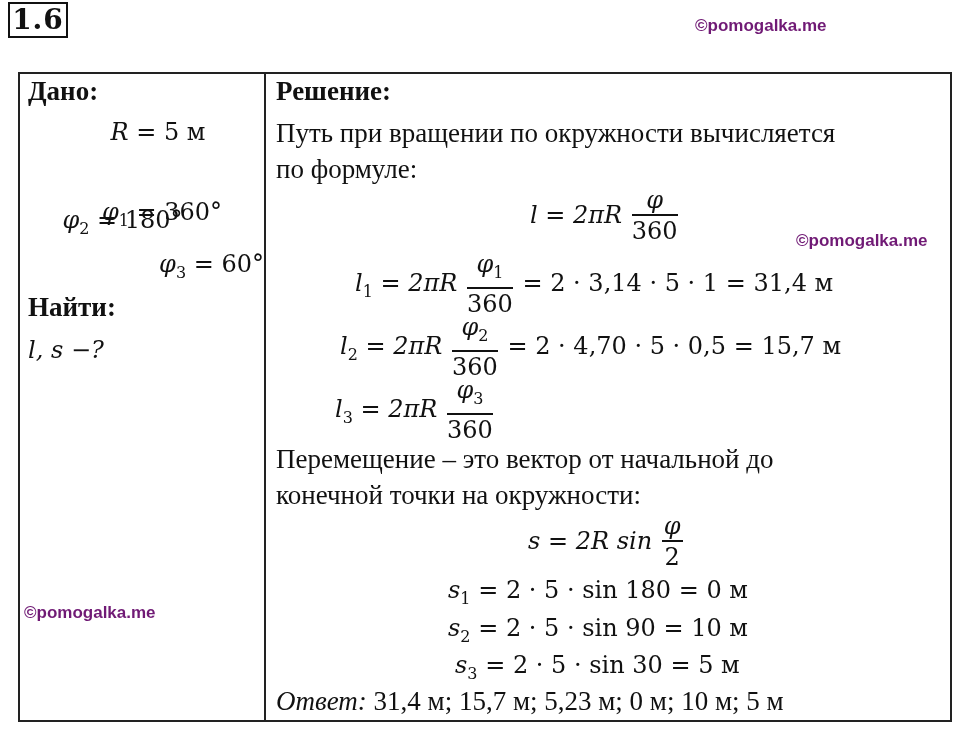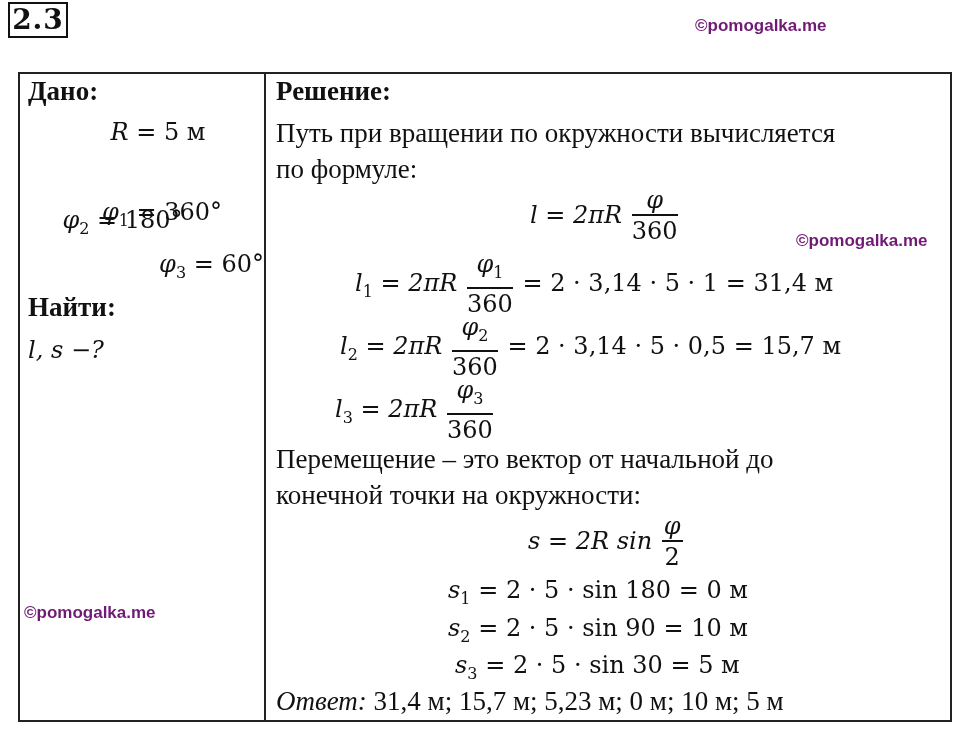--- a/index.html
+++ b/index.html
@@ -18,21 +18,21 @@
   .center { text-align:center; }
   sub { font-size:16px; vertical-align:-6px; font-style:normal; }
   .frac { display:inline-block; vertical-align:middle; text-align:center; margin:0 2px; }
   .frac .n { display:block; border-bottom:2px solid #111; padding:0 2px; line-height:28px; }
   .frac .d { display:block; line-height:30px; }
   .ans-label { font-weight:normal; font-style:italic;text-align:right; }
 </style>
 </head>
 <body>
 
-<div class="abs num-box">2.3</div>
+<div class="abs num-box">1.6</div>
 <div class="abs wm" style="left:695px;top:16px;">©pomogalka.me</div>
 
 <div class="abs table"></div>
 <div class="abs divider"></div>
 
 <div class="abs hdr" style="left:28px;top:76px;">Дано:</div>
 <div class="abs math center" style="left:20px;top:118px;width:244px;padding-left:16px;">
   <span class="it">R</span><sub></sub> <span>= 5 м</span>
 </div>
 <div class="abs math center" style="left:20px;top:162px;width:284px;margin-top:36px;">
@@ -59,21 +59,21 @@
 <div class="abs wm" style="left:796px;top:231px;">©pomogalka.me</div>
 
 <div class="abs math" style="left:355px;top:250px;">
   <span class="it">l</span><sub>1</sub> <span class="it">= 2πR</span>
   <span class="frac"><span class="n"><span class="it">φ</span><sub>1</sub></span><span class="d">360</span></span>
   <span>= 2 · 3,14 · 5 · 1 = 31,4 м</span>
 </div>
 <div class="abs math" style="left:340px;top:313px;">
   <span class="it">l</span><sub>2</sub> <span class="it">= 2πR</span>
   <span class="frac"><span class="n"><span class="it">φ</span><sub>2</sub></span><span class="d">360</span></span>
-  <span>= 2 · 3,14 · 5 · 0,5 = 15,7 м</span>
+  <span>= 2 · 4,70 · 5 · 0,5 = 15,7 м</span>
 </div>
 <div class="abs math" style="left:335px;top:376px;">
   <span class="it">l</span><sub>3</sub> <span class="it">= 2πR</span>
   <span class="frac"><span class="n"><span class="it">φ</span><sub>3</sub></span><span class="d">360</span></span>
 </div>
 
 <div class="abs txt" style="left:276px;top:444px;">Перемещение – это вектор от начальной до</div>
 <div class="abs txt" style="left:276px;top:480px;">конечной точки на окружности:</div>
 
 <div class="abs math" style="left:528px;top:512px;">

